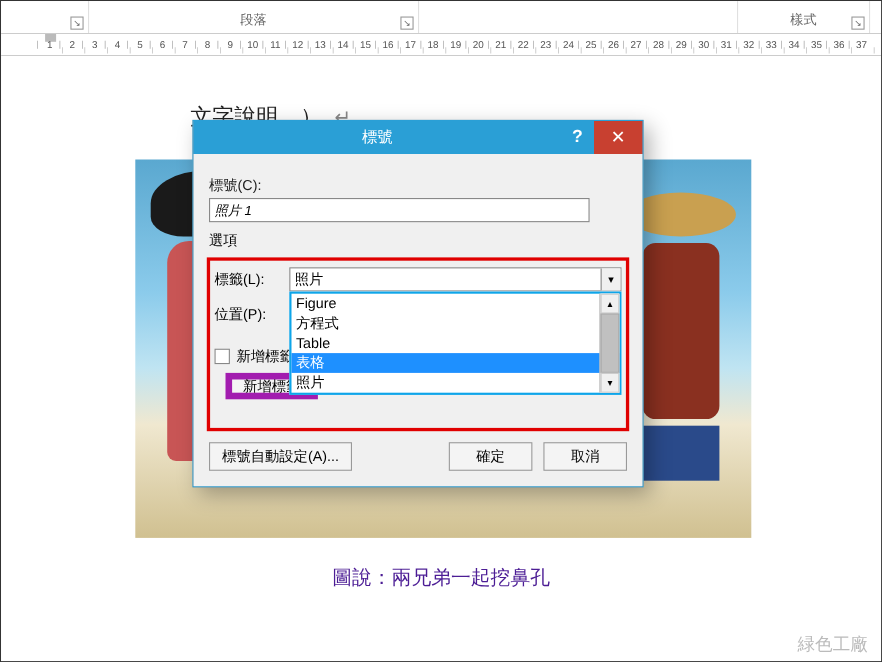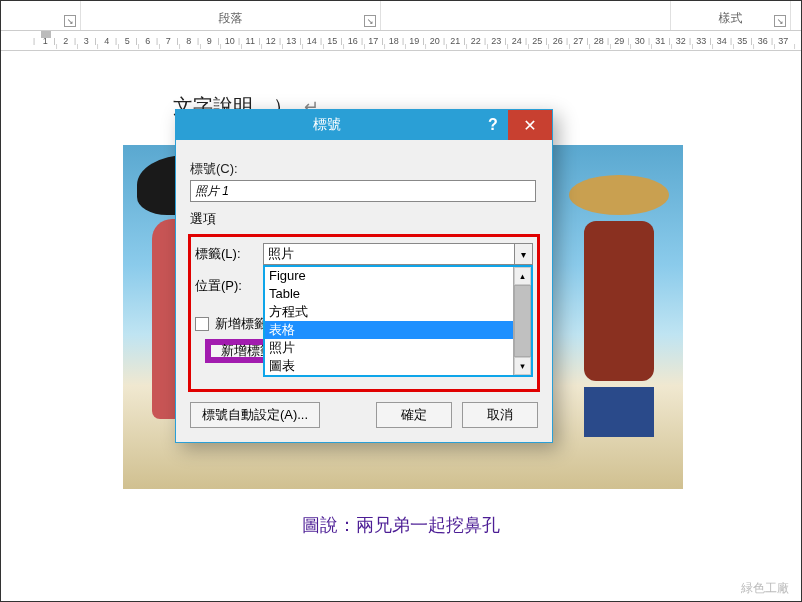--- a/index.html
+++ b/index.html
@@ -149,21 +149,21 @@
 }
 .character2 .pants {
   width: 70px; height: 50px;
   background: #2a4a8a;
   margin: 0 auto;
 }
 .dialog {
   position: absolute;
   left: 174px;
   top: 58px;
-  width: 378px;
+  width: 410px;
   background: #a3a3a3;
   border: 1px solid #2a9fd6;
   box-shadow: 6px 6px 18px rgba(0,0,0,0.3);
   z-index: 100;
 }
 .dialog-titlebar {
   background: #2a9fd6;
   height: 30px;
   display: flex;
   align-items: center;
@@ -347,21 +347,21 @@
   right: 0;
   top: 462px;
   text-align: center;
   font-size: 18px;
   color: #4c1d95;
 }
 .watermark {
   position: absolute;
   right: 12px;
   bottom: 6px;
-  font-size: 12px;
+  font-size: 16px;
   color: #bbb;
 }
 .hidden-rows {
   position: relative;
   height: 112px;
 }
 </style>
 </head>
 <body>
 
@@ -464,25 +464,24 @@
         <div class="combo-row">
           <div class="combo-label">標籤(L):</div>
           <div class="combo-field">
             <div class="combo-box">
               <span>照片</span>
               <span class="combo-arrow">▾</span>
             </div>
 
             <div class="dropdown-list">
               <div class="opt">Figure</div>
+              <div class="opt">方程式</div>
               <div class="opt">Table</div>
-              <div class="opt">方程式</div>
               <div class="opt selected">表格</div>
               <div class="opt">照片</div>
-              <div class="opt">圖表</div>
               <div class="dropdown-scroll">
                 <div class="scroll-btn">▴</div>
                 <div class="scroll-thumb"></div>
                 <div class="scroll-btn">▾</div>
               </div>
             </div>
           </div>
         </div>
 
         <div class="hidden-rows">

